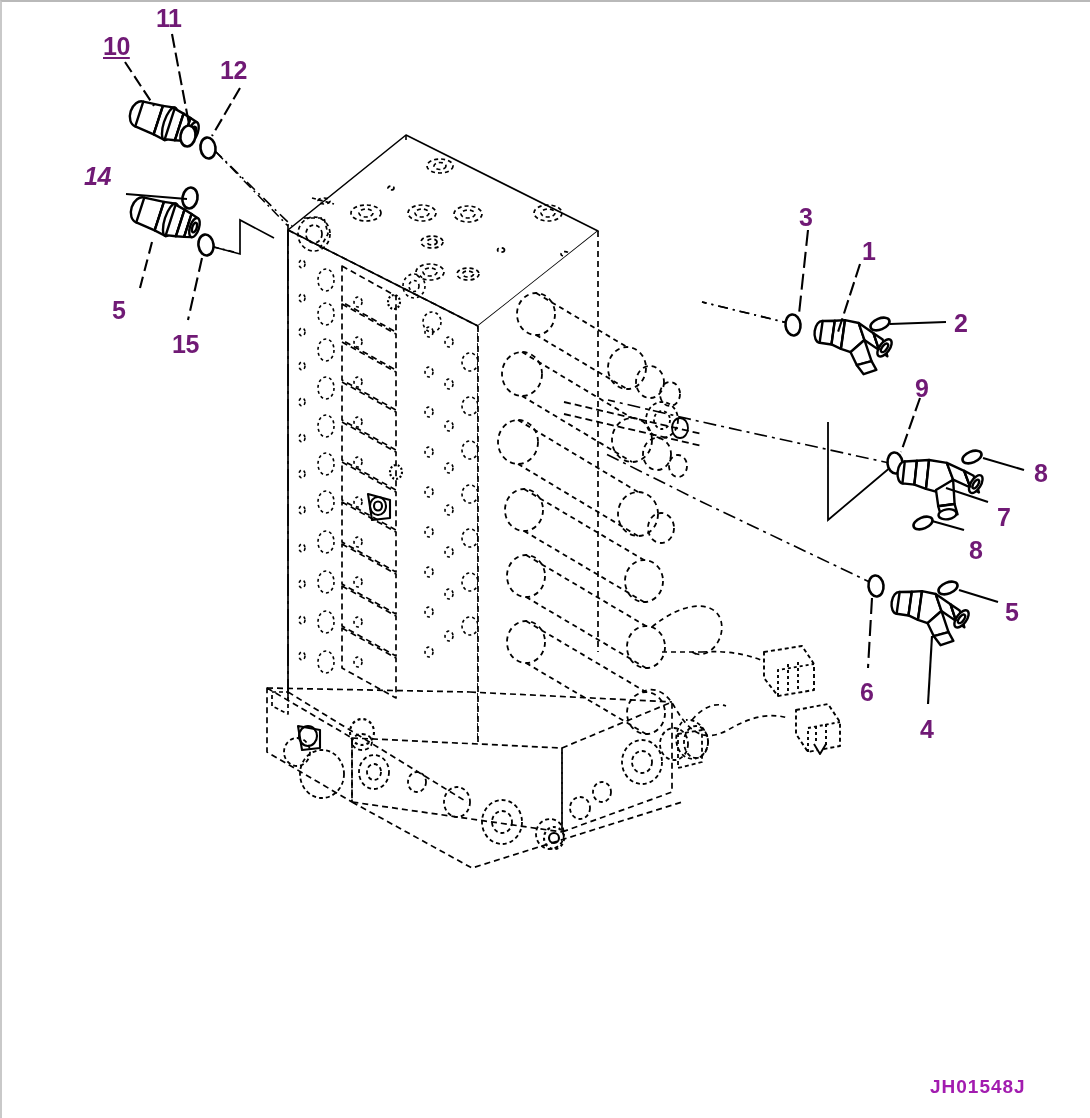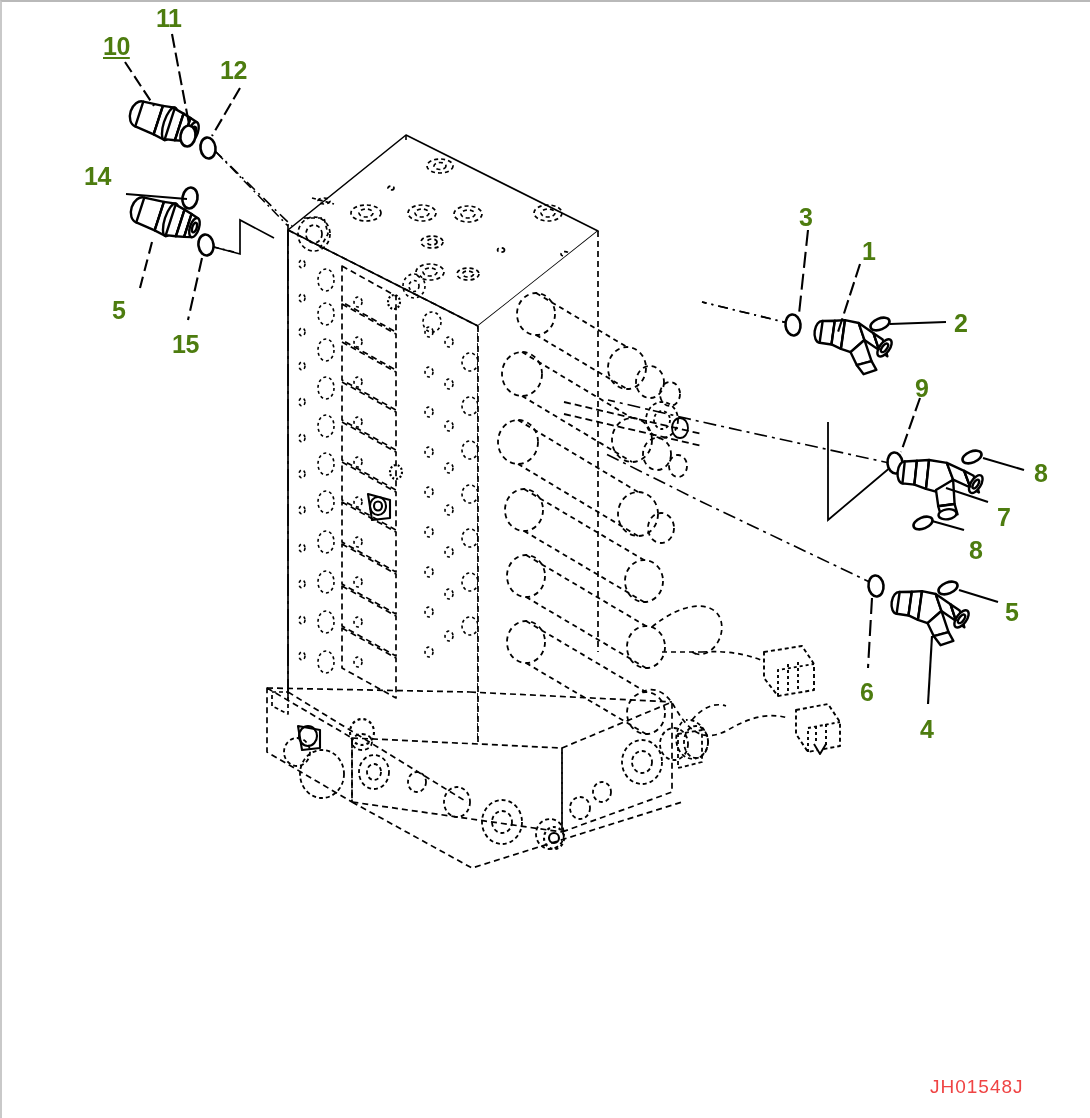--- a/index.html
+++ b/index.html
@@ -10,37 +10,38 @@
   #sheet{
     position:relative;width:1090px;height:1118px;
     background:#ffffff;
     border-top:2px solid #b9b9b9;
     border-left:2px solid #c9c9c9;
     box-sizing:border-box;
   }
   #art{position:absolute;left:0;top:0;width:1090px;height:1118px;}
   .callout{
     position:absolute;
-    color:#4d7c0f;
+    color:#701a75;
     font-weight:bold;
     font-size:25px;
     font-family:"Liberation Sans", sans-serif;
     letter-spacing:-0.5px;
     line-height:1;
     white-space:nowrap;
     user-select:none;
   }
   #watermark{
     position:absolute;
     left:928px;top:1074px;
-    color:#ef4444;
+    color:#a21caf;
     font-size:19px;
     letter-spacing:1px;
     font-family:"Liberation Sans", sans-serif;
     white-space:nowrap;
+    font-weight:bold;
   }
 </style>
 </head>
 <body>
 
 <div id="sheet">
 
 <svg id="art" viewBox="0 0 1090 1118" xmlns="http://www.w3.org/2000/svg">
   <defs>
     <g id="oring-shape">
@@ -457,21 +458,21 @@
     <path d="M962,528 L930,519"></path>
     <path d="M996,600 L957,588"></path>
     <path d="M870,596 L866,666" stroke-dasharray="16,6"></path>
     <path d="M930,634 L926,702"></path>
   </g>
 </svg>
 
 <div class="callout" style="left:101px;top:32px;text-decoration:underline;">10</div>
 <div class="callout" style="left:154px;top:4px;">11</div>
 <div class="callout" style="left:218px;top:56px;">12</div>
-<div class="callout" style="left:82px;top:162px;">14</div>
+<div class="callout" style="left:82px;top:162px;font-style:italic;">14</div>
 <div class="callout" style="left:110px;top:296px;">5</div>
 <div class="callout" style="left:170px;top:330px;text-align:right;">15</div>
 <div class="callout" style="left:797px;top:203px;">3</div>
 <div class="callout" style="left:860px;top:237px;">1</div>
 <div class="callout" style="left:952px;top:309px;">2</div>
 <div class="callout" style="left:913px;top:374px;">9</div>
 <div class="callout" style="left:1032px;top:459px;">8</div>
 <div class="callout" style="left:995px;top:503px;">7</div>
 <div class="callout" style="left:967px;top:536px;">8</div>
 <div class="callout" style="left:1003px;top:598px;">5</div>

